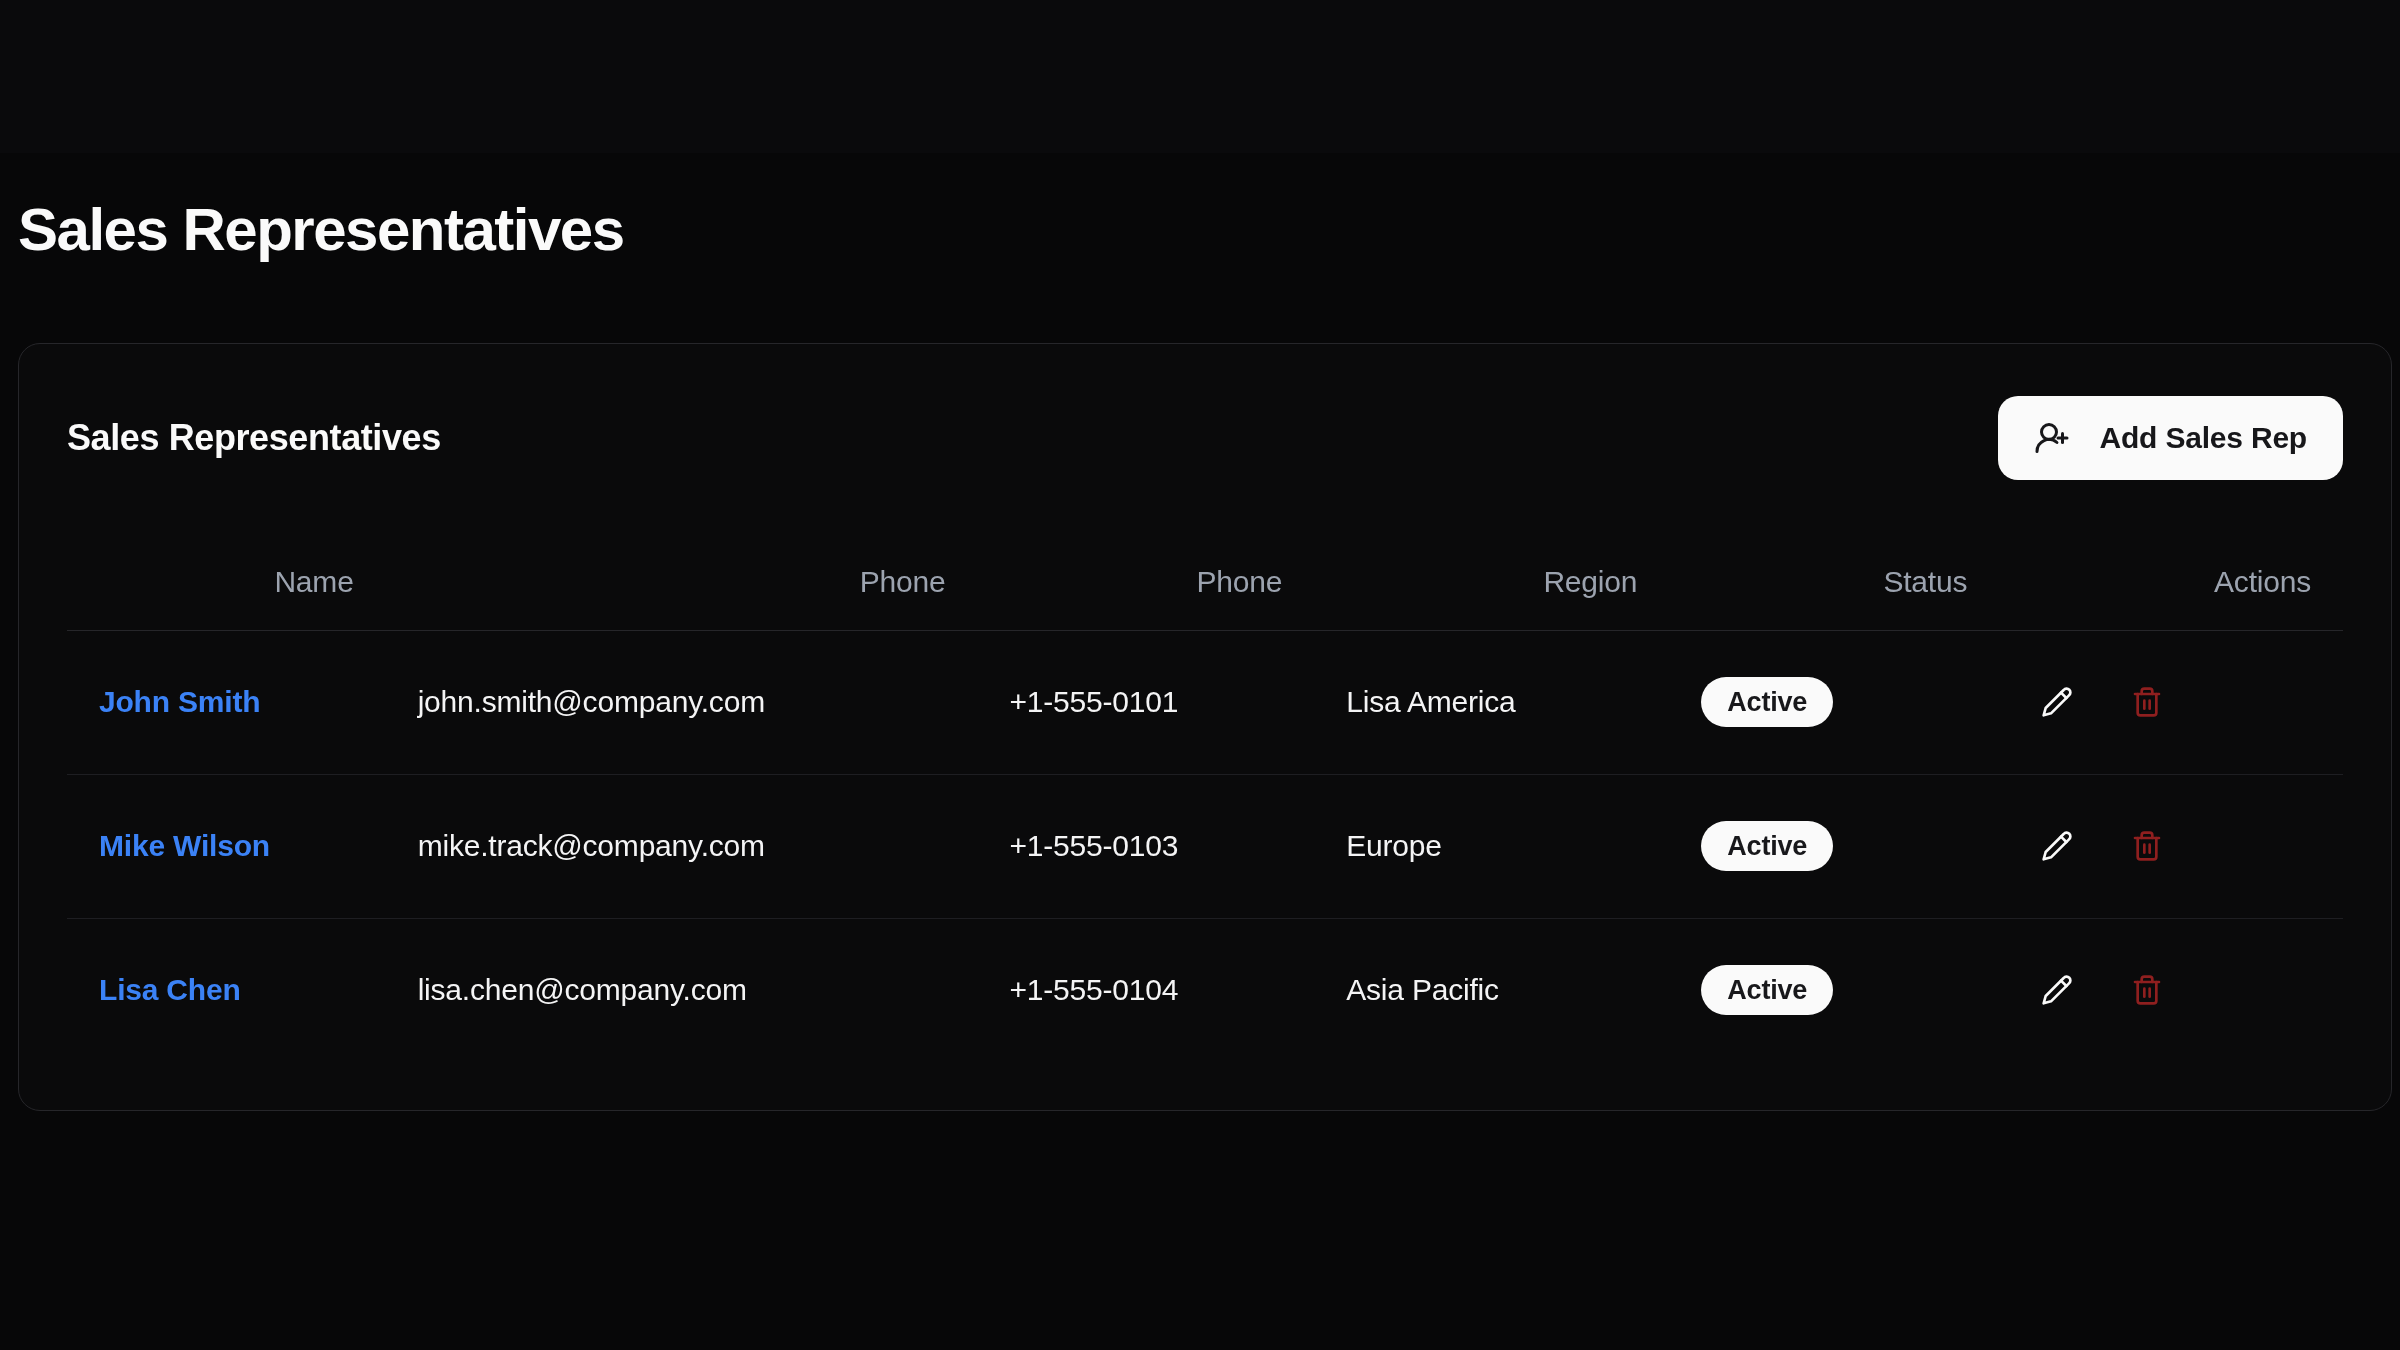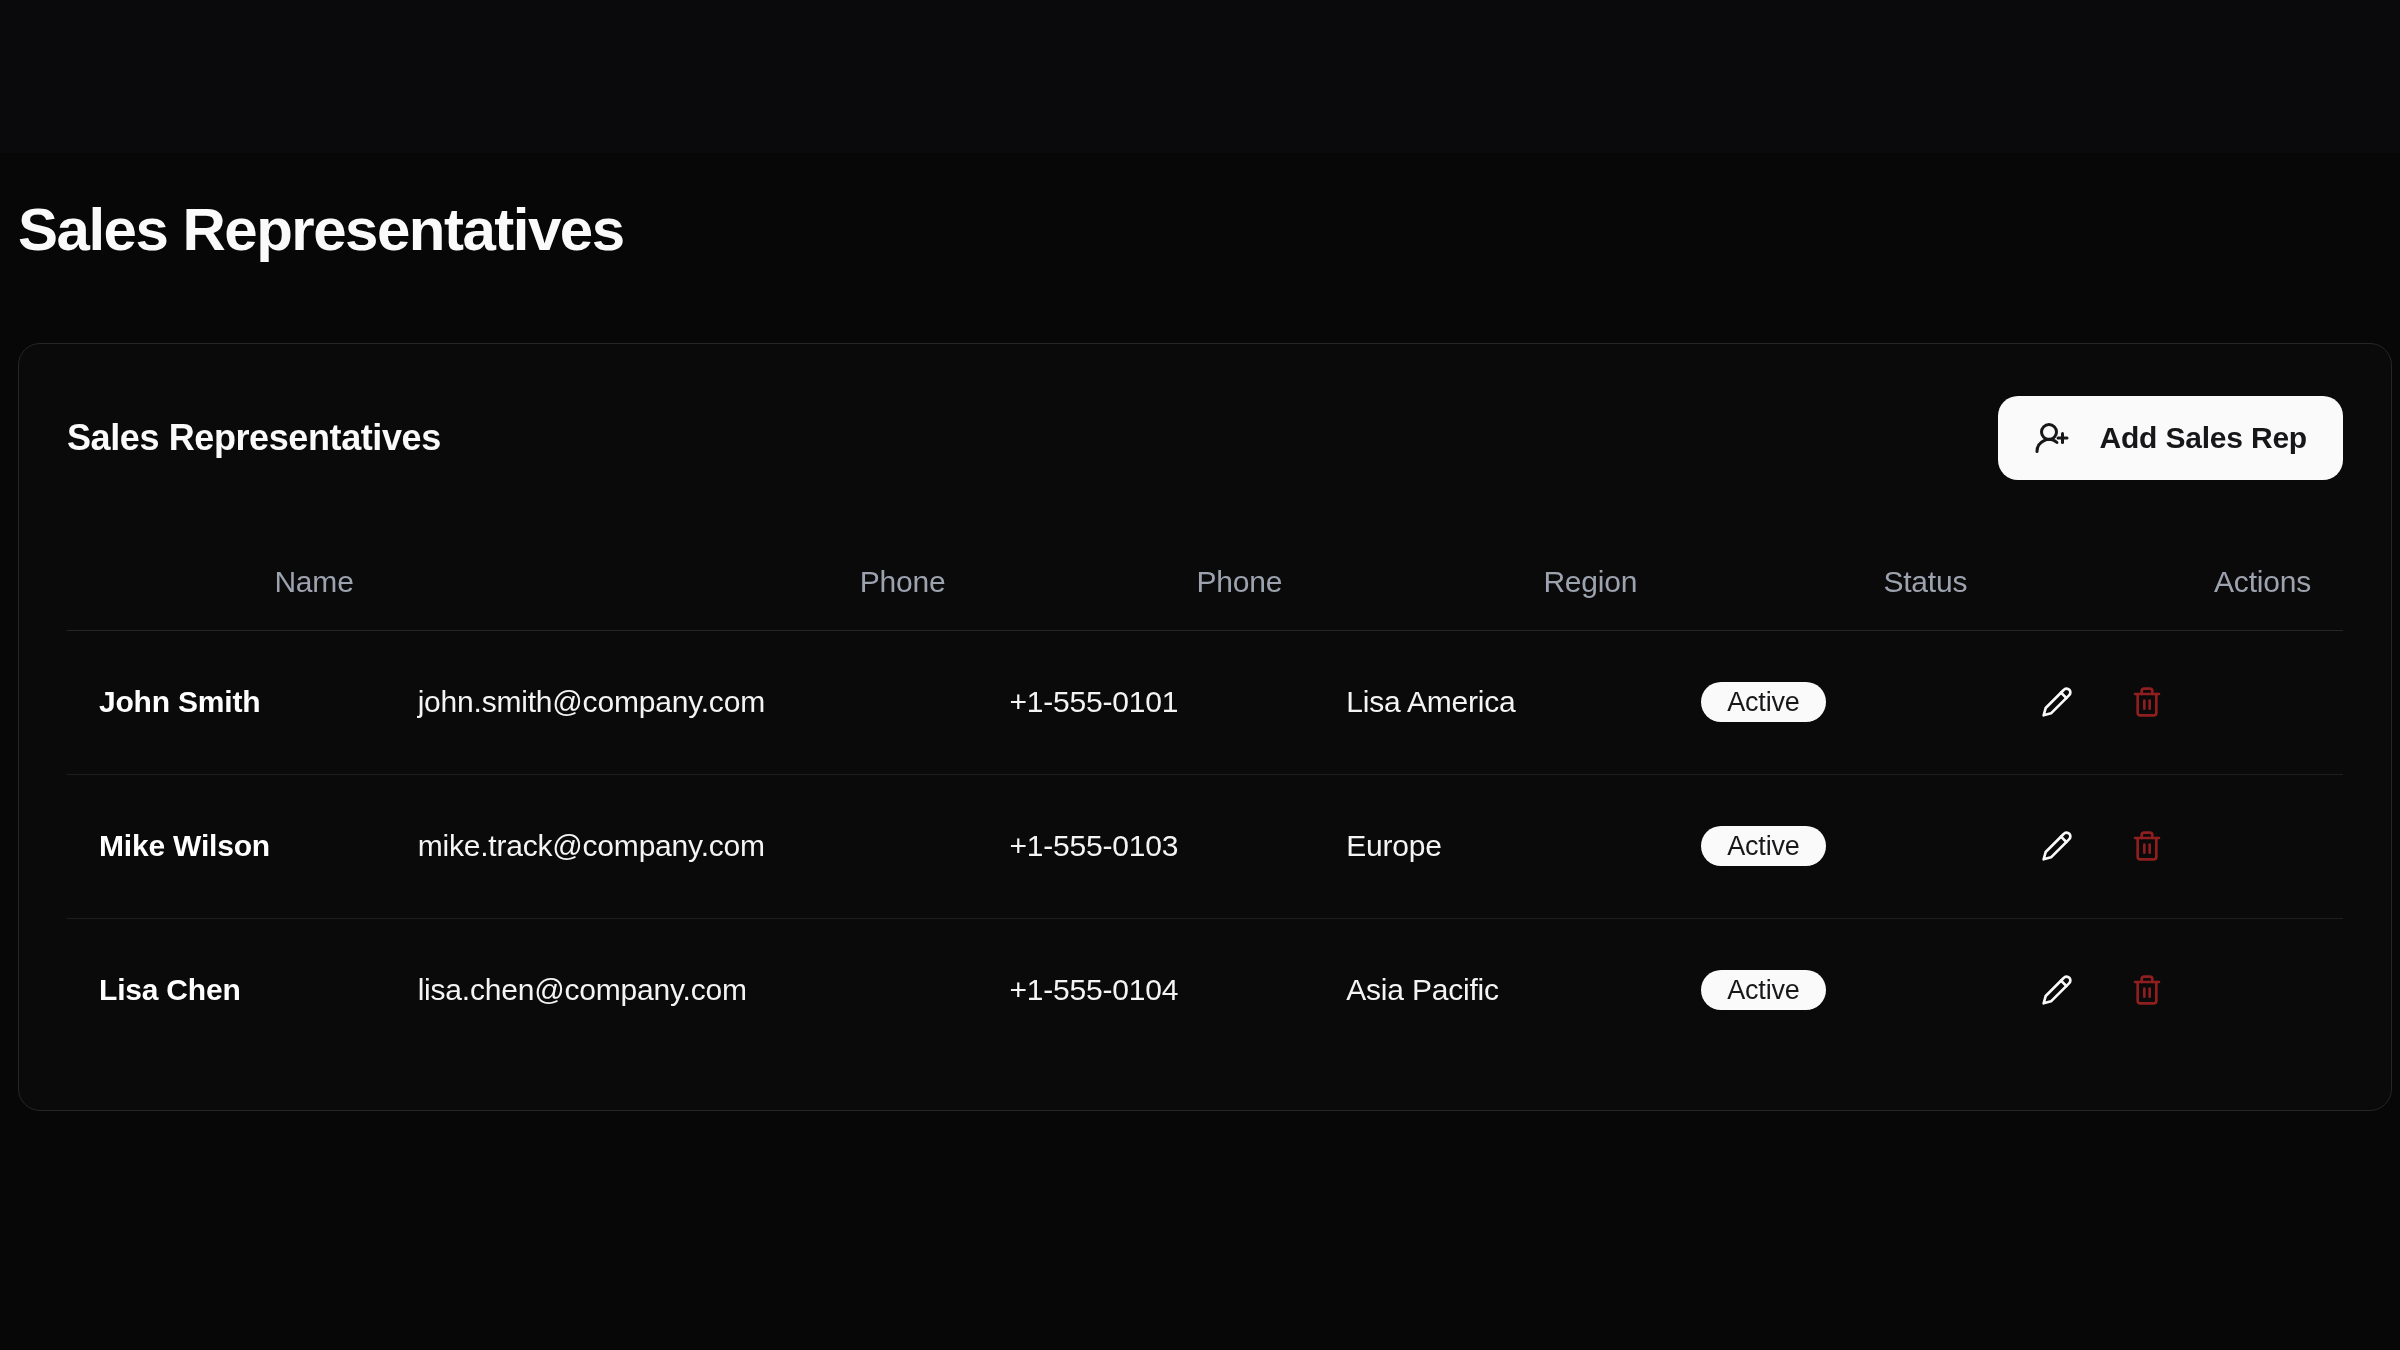--- a/index.html
+++ b/index.html
@@ -59,27 +59,27 @@
     font-size: 30px; font-weight: 500; color: #9ca3af; letter-spacing: -0.2px;
     border-bottom: 1px solid #26262a;
   }
   tbody td {
     height: 144px; vertical-align: middle;
     padding: 0 32px;
     font-size: 30px; font-weight: 400; color: #f4f4f5; letter-spacing: -0.2px;
     border-bottom: 1px solid #1e1e22;
   }
   tbody tr:last-child td { border-bottom: none; }
-  .cell-name { font-weight: 600; color: #ffffff; }
+  .cell-name { font-weight: 600; color: #3b82f6; }
   .badge {
     display: inline-flex; align-items: center; justify-content: center;
     background: #fafafa; color: #18181b;
-    height: 40px; padding: 0 26px;
+    height: 50px; padding: 0 26px;
     border-radius: 9999px;
-    font-size: 27px; font-weight: 400; letter-spacing: -0.2px;
+    font-size: 27px; font-weight: 700; letter-spacing: -0.2px;
   }
   .actions { display: flex; align-items: center; gap: 38px; }
   .icon-btn {
     background: transparent; border: none; padding: 10px;
     display: inline-flex; align-items: center; justify-content: center;
     cursor: pointer; border-radius: 12px;
   }
   .icon-btn svg { display: block; }
 </style>
 </head>

